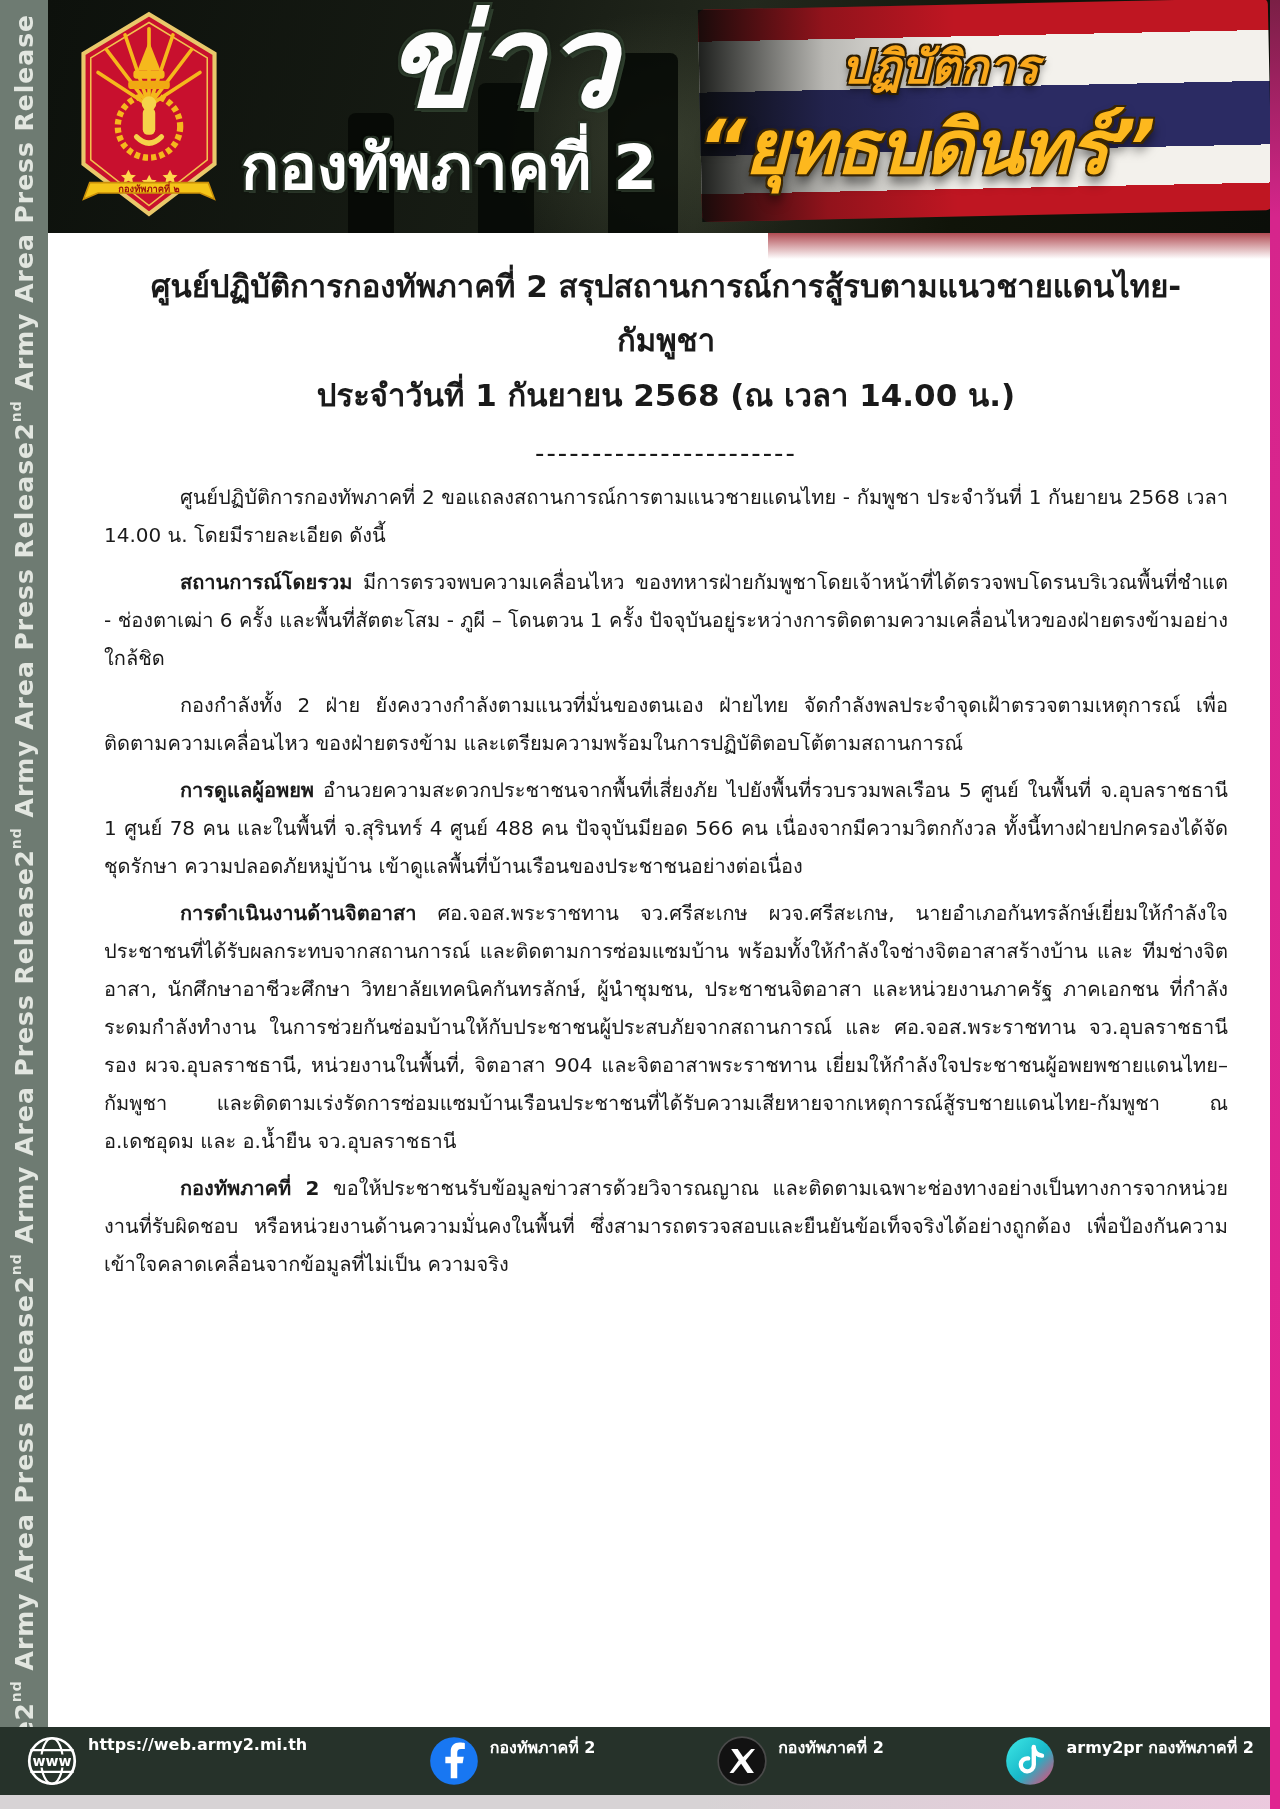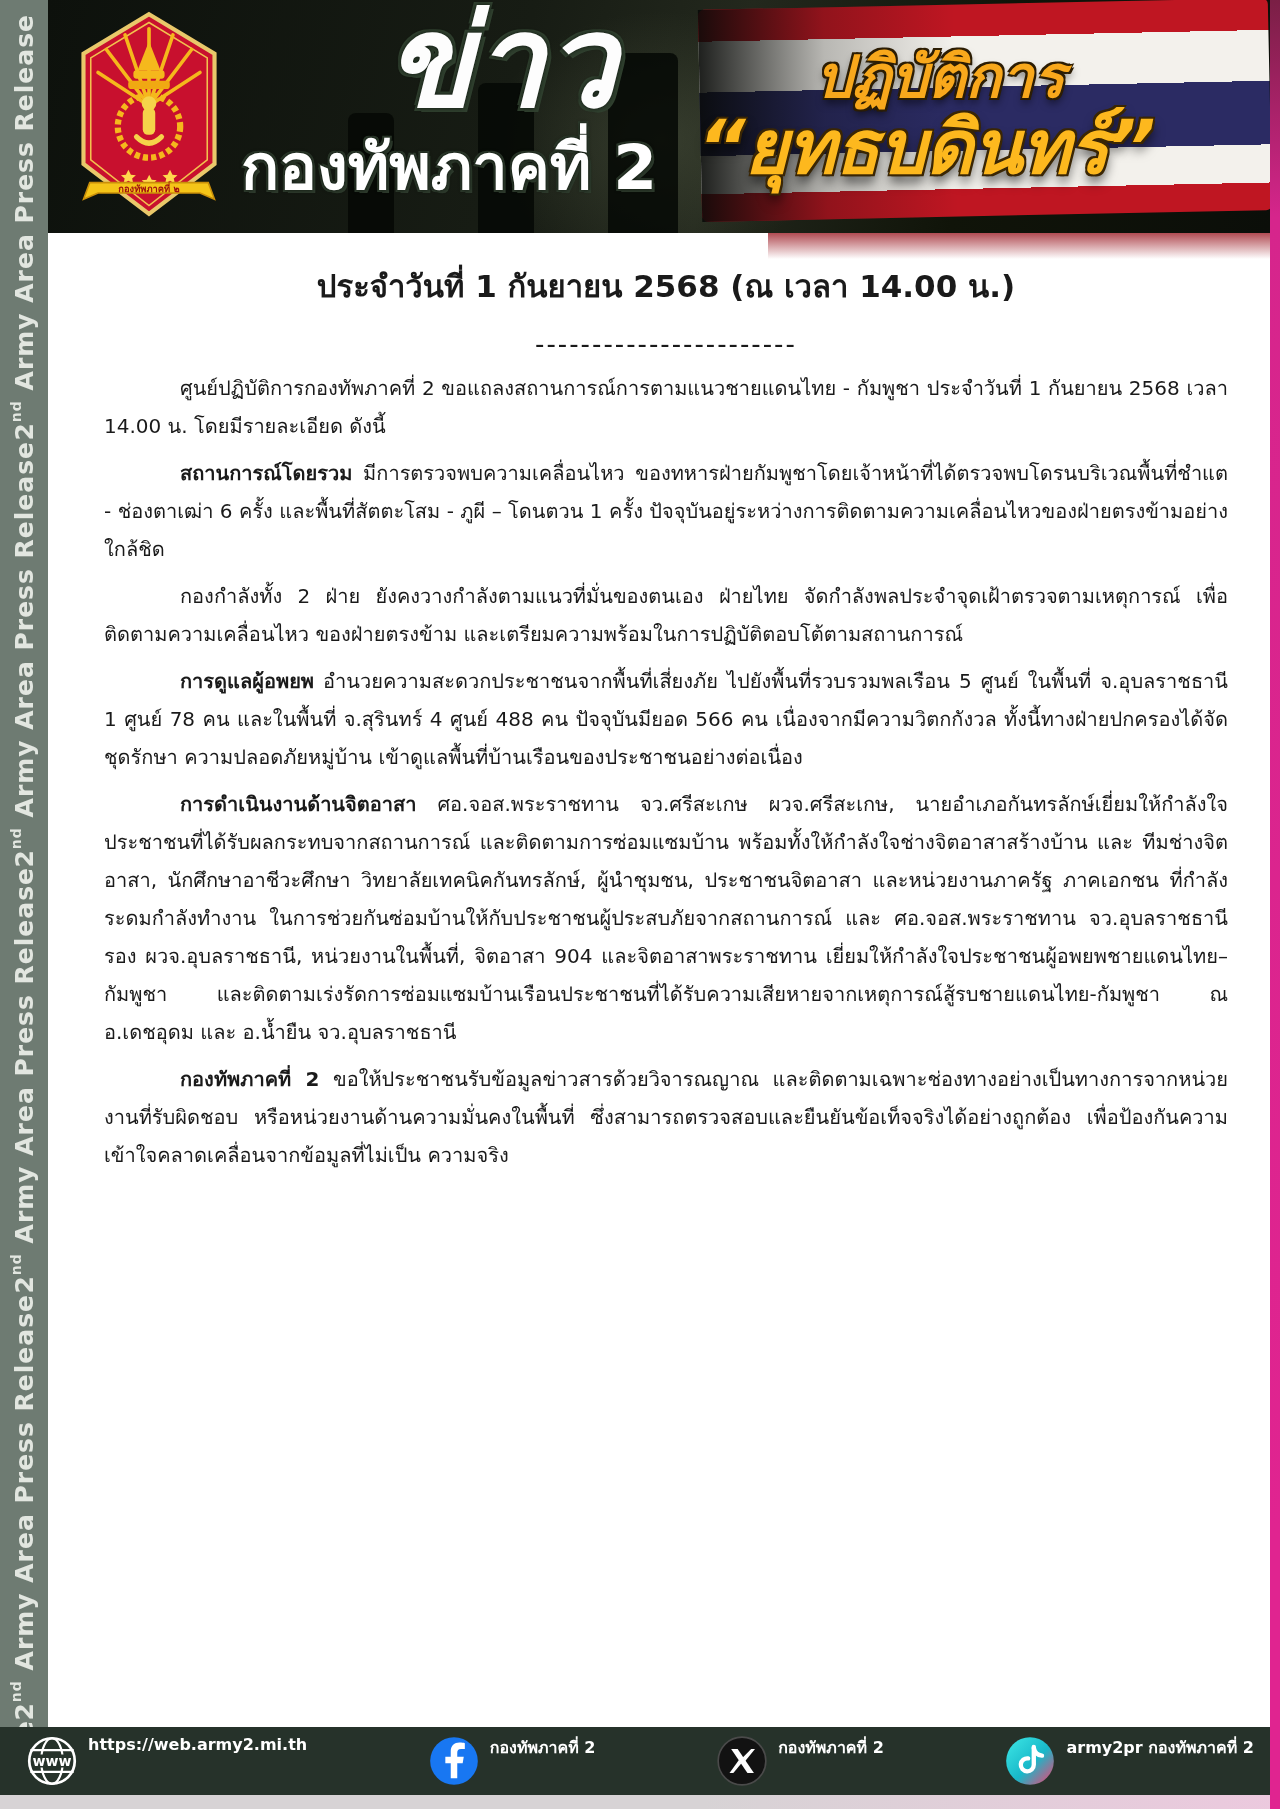--- a/index.html
+++ b/index.html
@@ -35,21 +35,21 @@
   .flag::before{content:"";position:absolute;inset:0;
         background:linear-gradient(to right,rgba(8,10,8,0.9),rgba(8,10,8,0.25) 22%,rgba(0,0,0,0) 45%);}
 
   .kao{position:absolute;left:288px;top:-8px;width:330px;text-align:center;
        font-size:128px;font-weight:900;color:#fdfdfd;font-style:italic;line-height:1.1;
        text-shadow:0 0 4px #0c140c,4px 4px 0 #30402f,-3px 3px 0 #30402f,3px -3px 0 #30402f,-3px -3px 0 #30402f;}
   .unit{position:absolute;left:96px;top:130px;width:610px;text-align:center;
         font-size:63px;font-weight:900;color:#ffffff;line-height:1.2;
         text-shadow:0 0 4px #0c140c,3px 3px 0 #2e3b2d,-2px 2px 0 #2e3b2d,2px -2px 0 #2e3b2d,-2px -2px 0 #2e3b2d;}
   .op-label{position:absolute;right:120px;top:30px;width:420px;text-align:center;
-        font-size:58px;font-weight:900;font-style:italic;color:#f8a81c;
+        font-size:46px;font-weight:900;font-style:italic;color:#f8a81c;
         text-shadow:2px 2px 0 #2c1d04,-2px 2px 0 #2c1d04,2px -2px 0 #2c1d04,-2px -2px 0 #2c1d04,0 5px 8px rgba(0,0,0,0.6);}
   .op-name{position:absolute;right:12px;top:88px;width:560px;text-align:left;
         font-size:74px;font-weight:900;font-style:italic;color:#fdb81e;letter-spacing:-1px;
         text-shadow:2px 2px 0 #3a2604,-2px 2px 0 #3a2604,2px -2px 0 #3a2604,-2px -2px 0 #3a2604,0 8px 12px rgba(0,0,0,0.65);}
   .emblem{position:absolute;left:22px;top:10px;}
   .header-wisp{position:absolute;left:60%;top:233px;right:10px;height:26px;
         background:linear-gradient(to bottom,rgba(150,15,25,0.75),rgba(150,15,25,0));}
 
   
   .doc{position:absolute;left:48px;top:233px;width:1222px;padding:26px 42px 0 56px;box-sizing:border-box;
@@ -121,20 +121,21 @@
     </svg>
 
     <div class="kao">ข่าว</div>
     <div class="unit">กองทัพภาคที่ 2</div>
     <div class="op-label">ปฏิบัติการ</div>
     <div class="op-name">“ยุทธบดินทร์”</div>
   </div>
   <div class="header-wisp"></div>
 
   <div class="doc">
+    <div class="doc-title">ศูนย์ปฏิบัติการกองทัพภาคที่ 2 สรุปสถานการณ์การสู้รบตามแนวชายแดนไทย-กัมพูชา</div>
     <div class="doc-title">ประจำวันที่ 1 กันยายน 2568 (ณ เวลา 14.00 น.)</div>
     <div class="separator">-----------------------</div>
 
     <p class="para"><span class="lead"></span><span>ศูนย์ปฏิบัติการกองทัพภาคที่ 2 ขอแถลงสถานการณ์การตามแนวชายแดนไทย - กัมพูชา ประจำวันที่ 1 กันยายน 2568 เวลา 14.00 น. โดยมีรายละเอียด ดังนี้</span></p>
     <p class="para"><span class="lead">สถานการณ์โดยรวม</span><span> มีการตรวจพบความเคลื่อนไหว ของทหารฝ่ายกัมพูชาโดยเจ้าหน้าที่ได้ตรวจพบโดรนบริเวณพื้นที่ชำแต - ช่องตาเฒ่า 6 ครั้ง และพื้นที่สัตตะโสม - ภูผี – โดนตวน 1 ครั้ง ปัจจุบันอยู่ระหว่างการติดตามความเคลื่อนไหวของฝ่ายตรงข้ามอย่างใกล้ชิด</span></p>
     <p class="para"><span class="lead"></span><span>กองกำลังทั้ง 2 ฝ่าย ยังคงวางกำลังตามแนวที่มั่นของตนเอง ฝ่ายไทย จัดกำลังพลประจำจุดเฝ้าตรวจตามเหตุการณ์ เพื่อติดตามความเคลื่อนไหว ของฝ่ายตรงข้าม และเตรียมความพร้อมในการปฏิบัติตอบโต้ตามสถานการณ์</span></p>
     <p class="para"><span class="lead">การดูแลผู้อพยพ</span><span> อำนวยความสะดวกประชาชนจากพื้นที่เสี่ยงภัย ไปยังพื้นที่รวบรวมพลเรือน 5 ศูนย์ ในพื้นที่ จ.อุบลราชธานี 1 ศูนย์ 78 คน และในพื้นที่ จ.สุรินทร์ 4 ศูนย์ 488 คน ปัจจุบันมียอด 566 คน เนื่องจากมีความวิตกกังวล ทั้งนี้ทางฝ่ายปกครองได้จัดชุดรักษา ความปลอดภัยหมู่บ้าน เข้าดูแลพื้นที่บ้านเรือนของประชาชนอย่างต่อเนื่อง</span></p>
     <p class="para"><span class="lead">การดำเนินงานด้านจิตอาสา</span><span> ศอ.จอส.พระราชทาน จว.ศรีสะเกษ ผวจ.ศรีสะเกษ, นายอำเภอกันทรลักษ์เยี่ยมให้กำลังใจ ประชาชนที่ได้รับผลกระทบจากสถานการณ์ และติดตามการซ่อมแซมบ้าน พร้อมทั้งให้กำลังใจช่างจิตอาสาสร้างบ้าน และ ทีมช่างจิตอาสา, นักศึกษาอาชีวะศึกษา วิทยาลัยเทคนิคกันทรลักษ์, ผู้นำชุมชน, ประชาชนจิตอาสา และหน่วยงานภาครัฐ ภาคเอกชน ที่กำลังระดมกำลังทำงาน ในการช่วยกันซ่อมบ้านให้กับประชาชนผู้ประสบภัยจากสถานการณ์ และ ศอ.จอส.พระราชทาน จว.อุบลราชธานี รอง ผวจ.อุบลราชธานี, หน่วยงานในพื้นที่, จิตอาสา 904 และจิตอาสาพระราชทาน เยี่ยมให้กำลังใจประชาชนผู้อพยพชายแดนไทย–กัมพูชา และติดตามเร่งรัดการซ่อมแซมบ้านเรือนประชาชนที่ได้รับความเสียหายจากเหตุการณ์สู้รบชายแดนไทย-กัมพูชา ณ อ.เดชอุดม และ อ.น้ำยืน จว.อุบลราชธานี</span></p>
     <p class="para"><span class="lead">กองทัพภาคที่ 2</span><span> ขอให้ประชาชนรับข้อมูลข่าวสารด้วยวิจารณญาณ และติดตามเฉพาะช่องทางอย่างเป็นทางการจากหน่วยงานที่รับผิดชอบ หรือหน่วยงานด้านความมั่นคงในพื้นที่ ซึ่งสามารถตรวจสอบและยืนยันข้อเท็จจริงได้อย่างถูกต้อง เพื่อป้องกันความเข้าใจคลาดเคลื่อนจากข้อมูลที่ไม่เป็น ความจริง</span></p>
 

